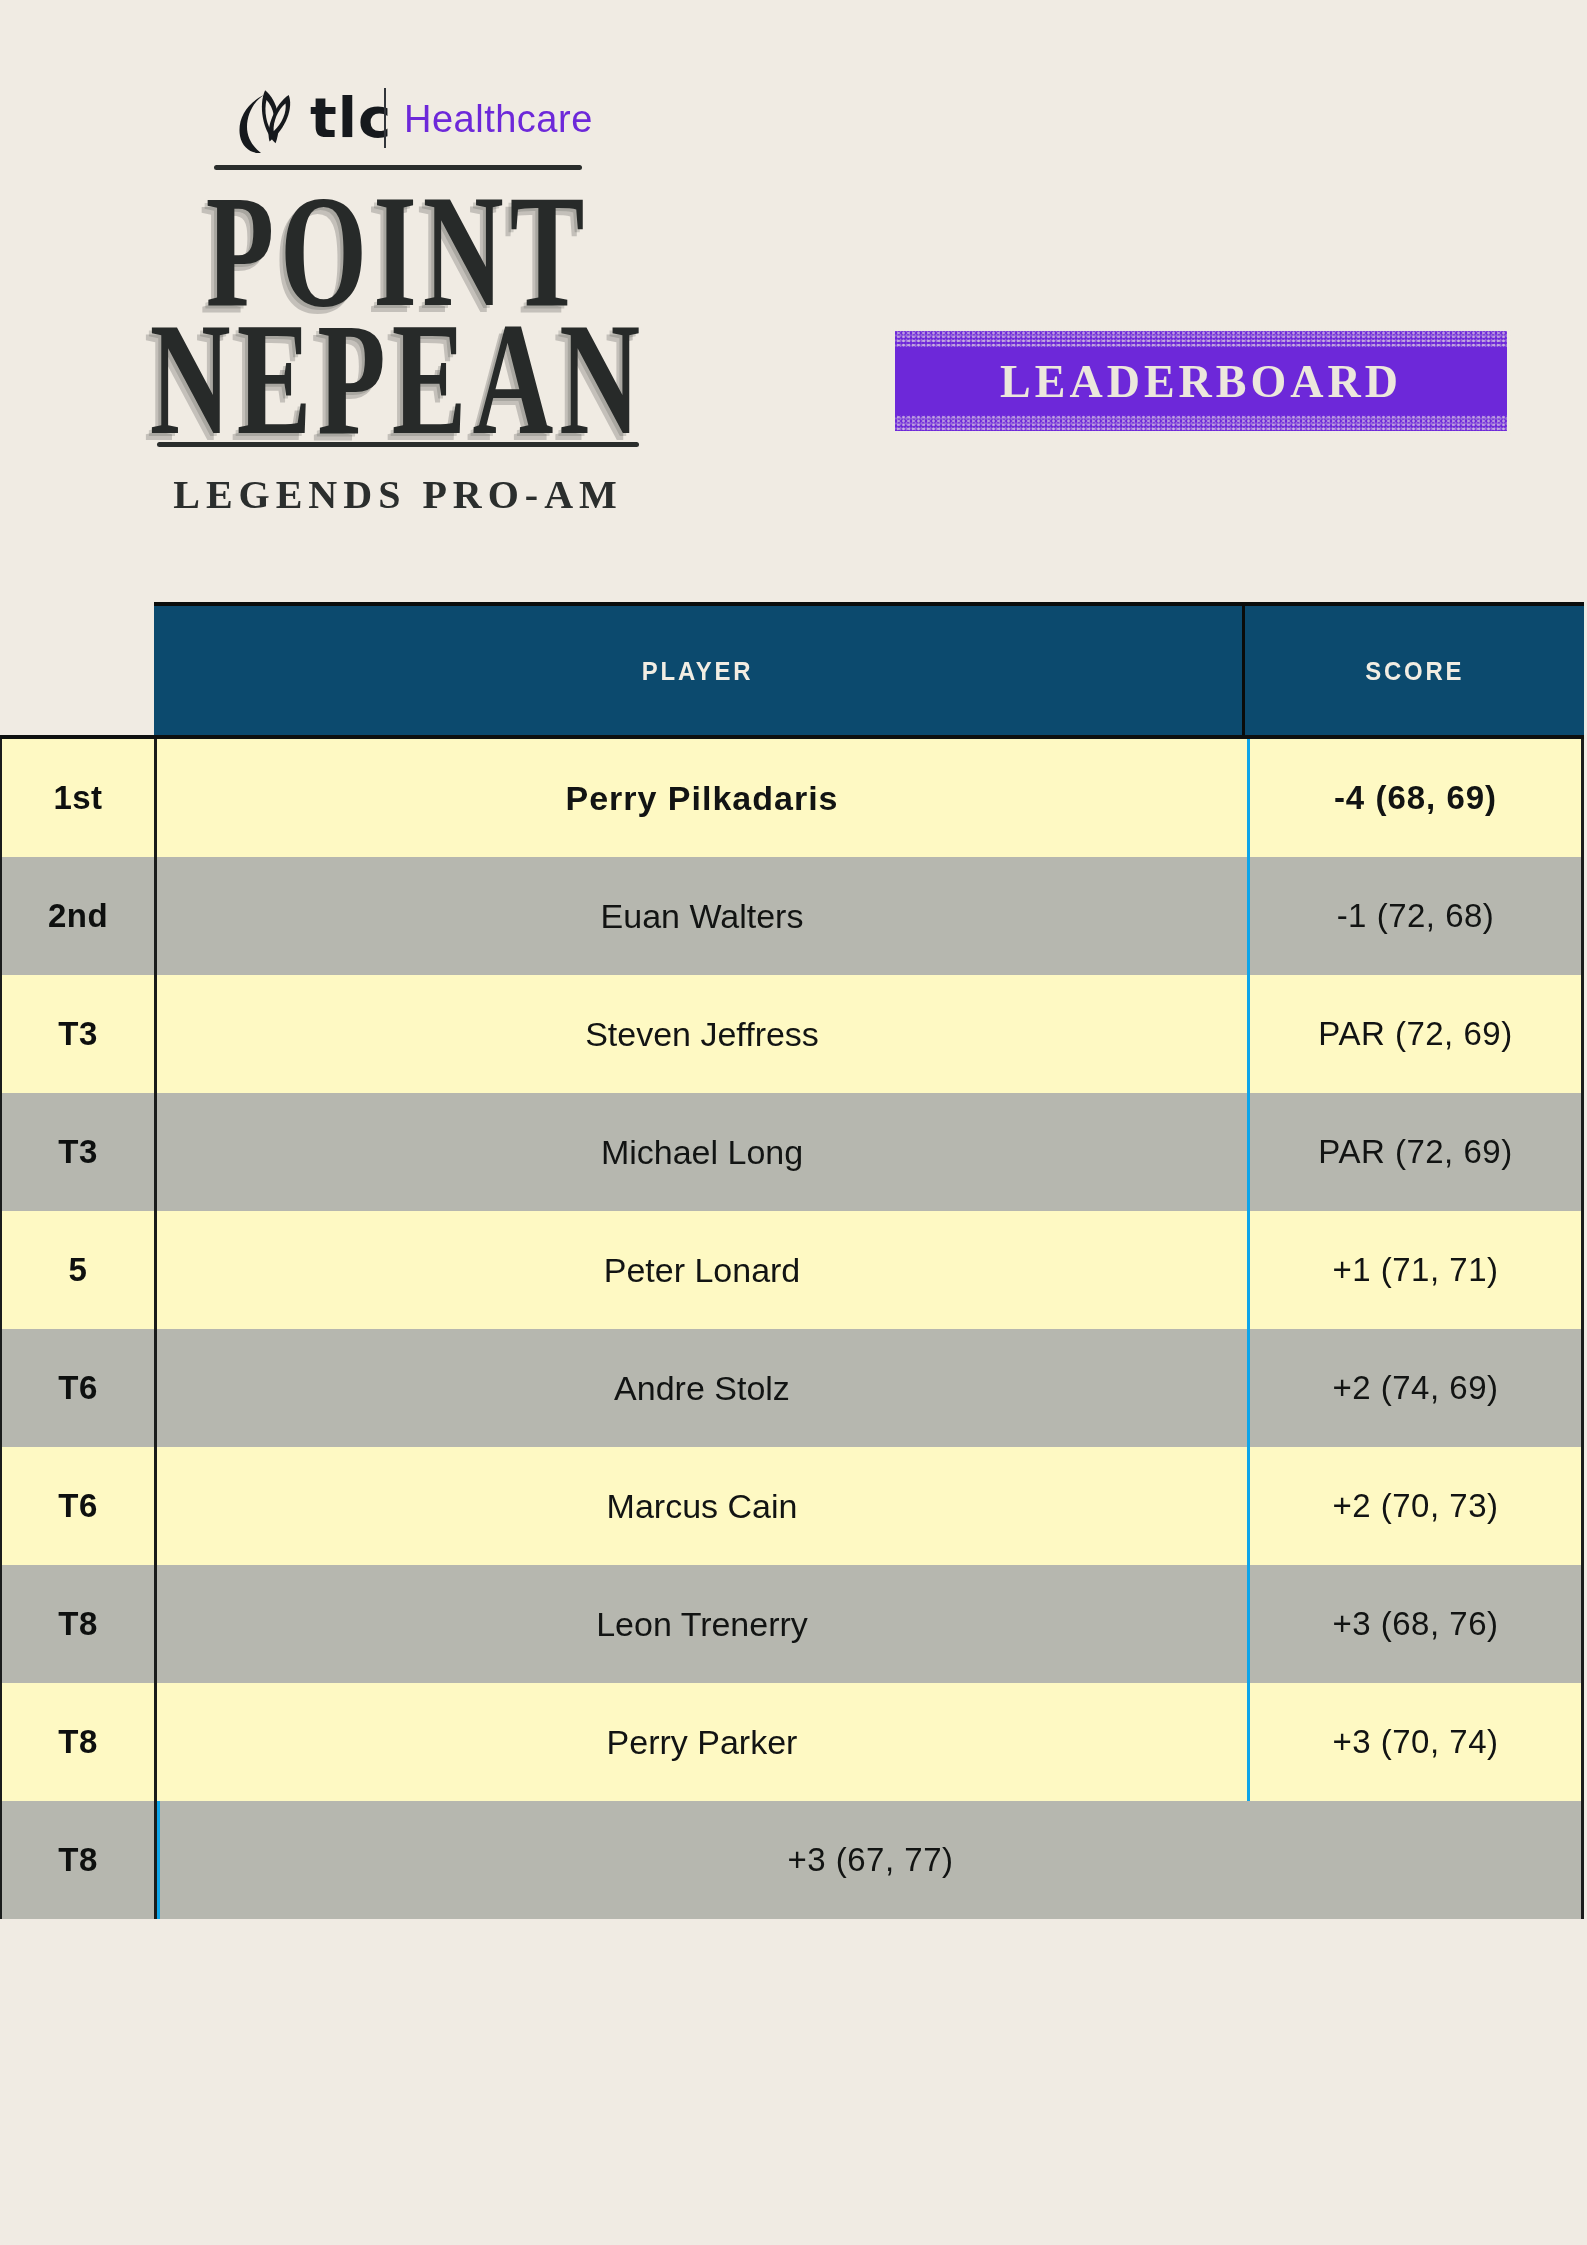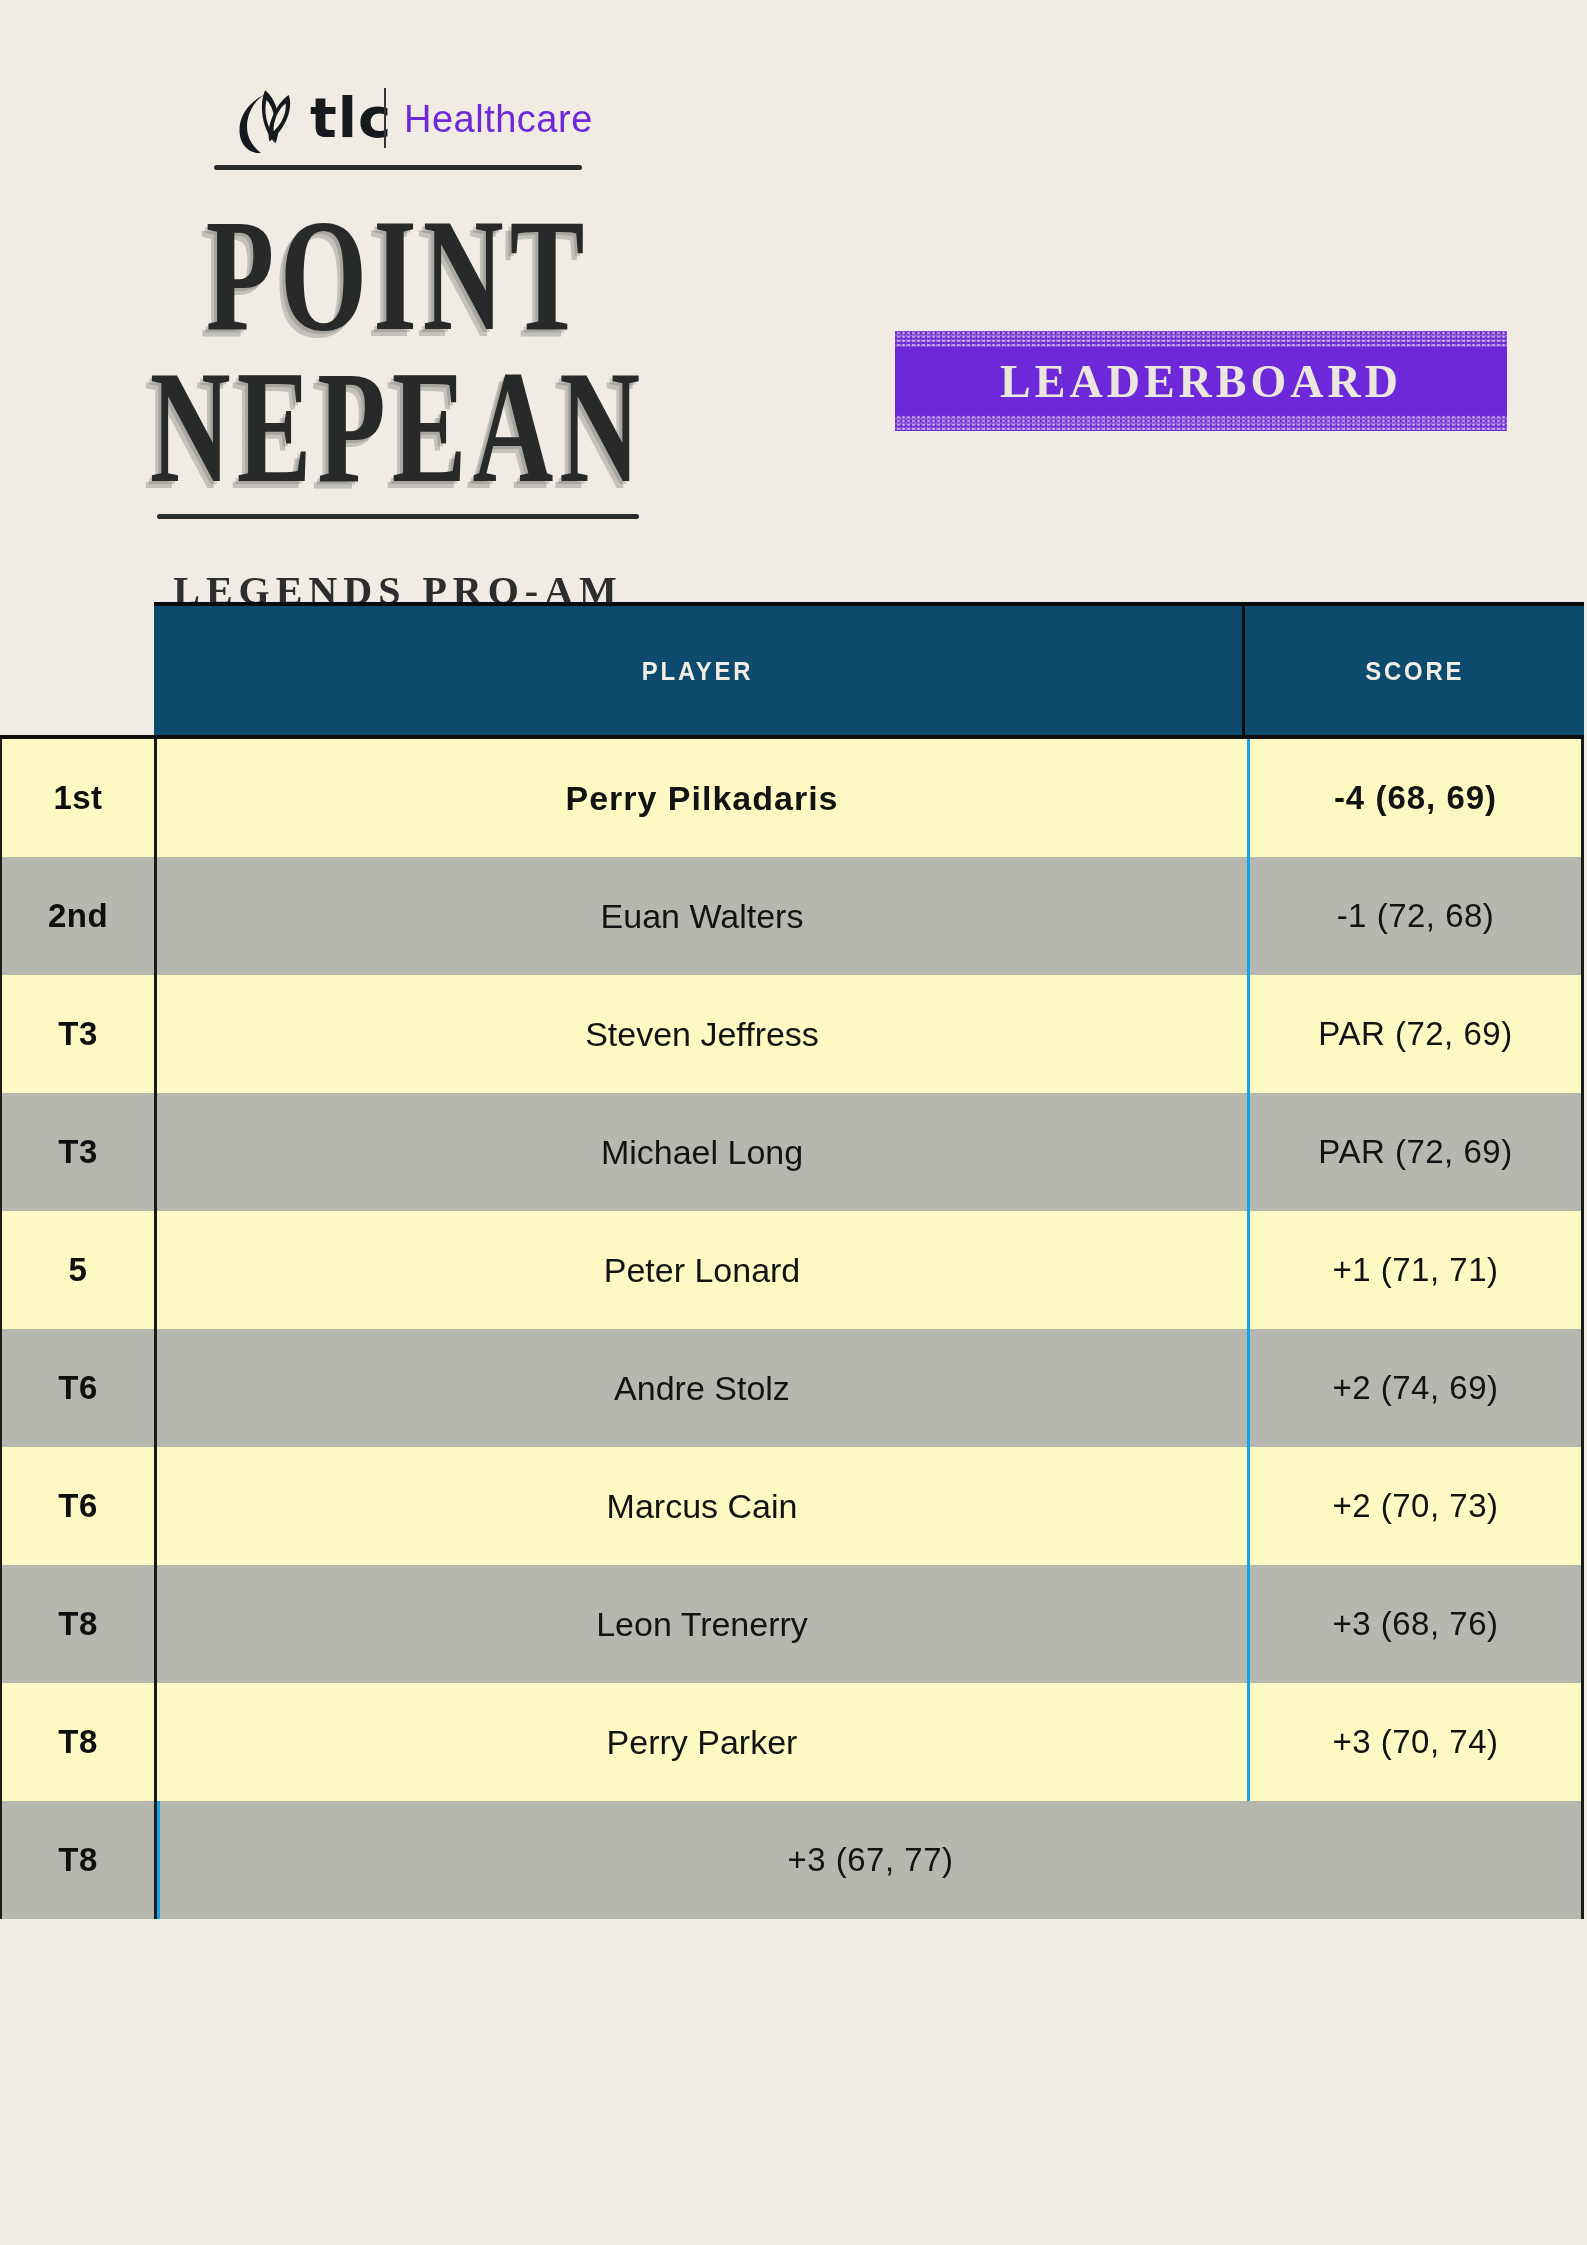--- a/index.html
+++ b/index.html
@@ -24,21 +24,20 @@
   .healthcare-word{
     position:absolute;left:170px;top:14px;
     font-weight:400;font-size:38px;line-height:1;
     color:#6d28d9;letter-spacing:0.5px;
   }
   
   .title-block{
     position:absolute;left:95px;top:165px;width:606px;
     display:flex;flex-direction:column;align-items:center;
     color:#272a29;
-    gap:24px;
   }
   .rule{background:#2a2d2c;border-radius:3px;}
   .rule-top{width:368px;height:5px;margin-bottom:4px;}
   .rule-bottom{width:482px;height:5px;margin-top:8px;}
   .title-line{overflow:visible;text-align:center;}
   .t1{height:128px;}
   .t2{height:132px;}
   .title-line span{
     display:block;
     font-family:"Liberation Serif",serif;

